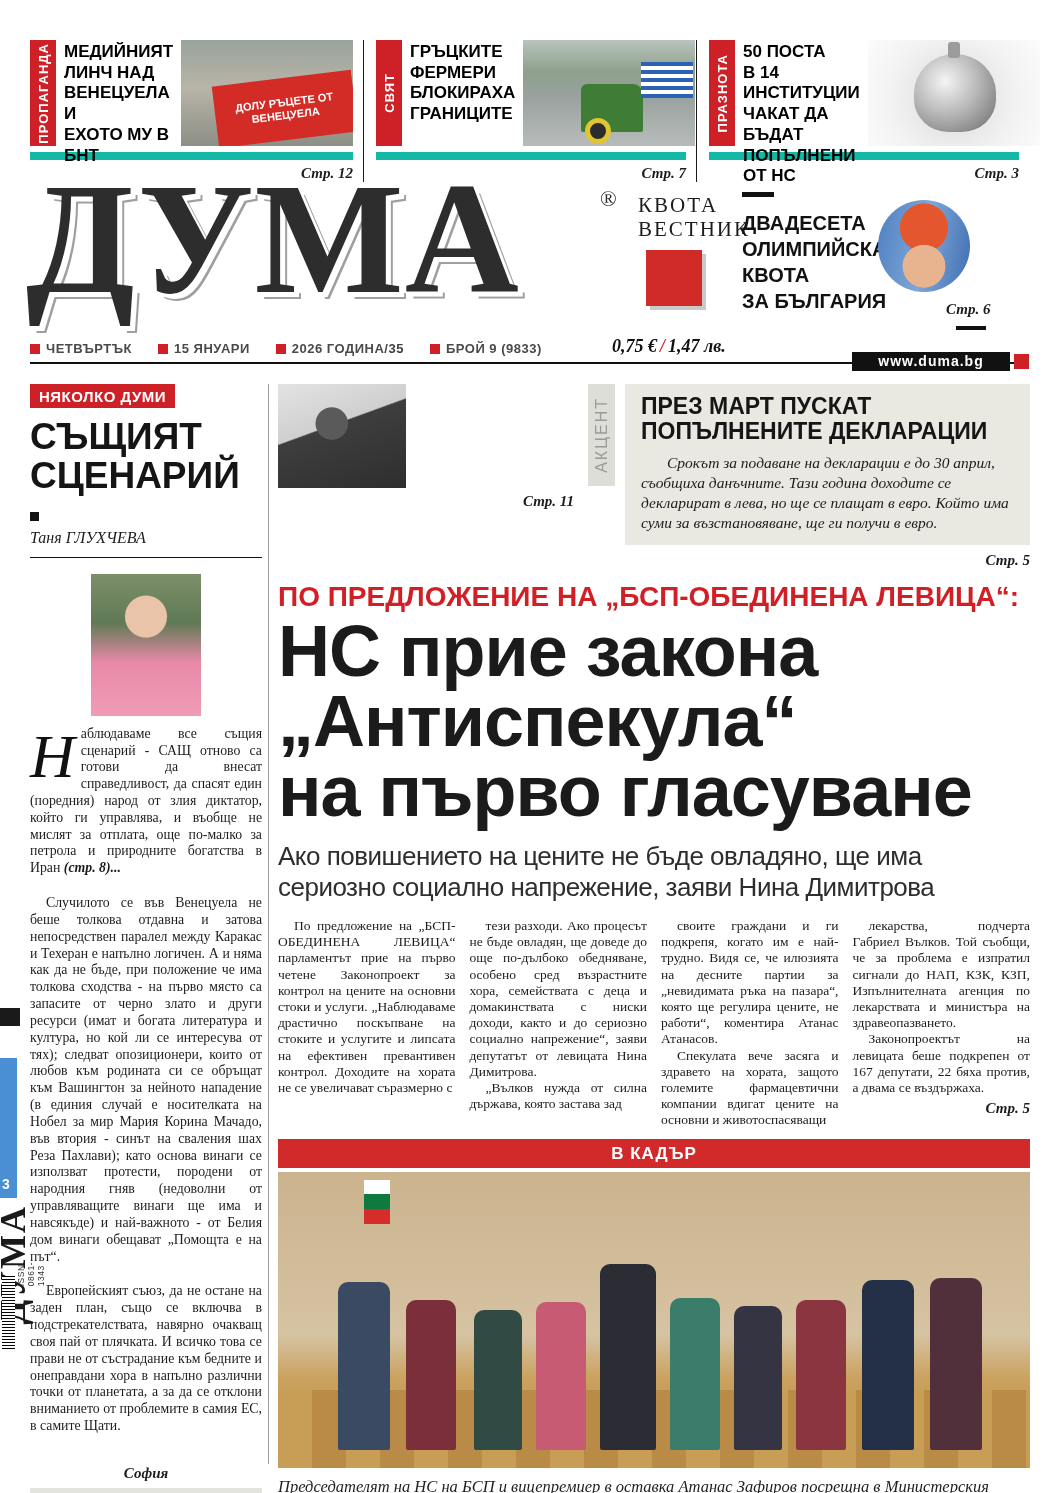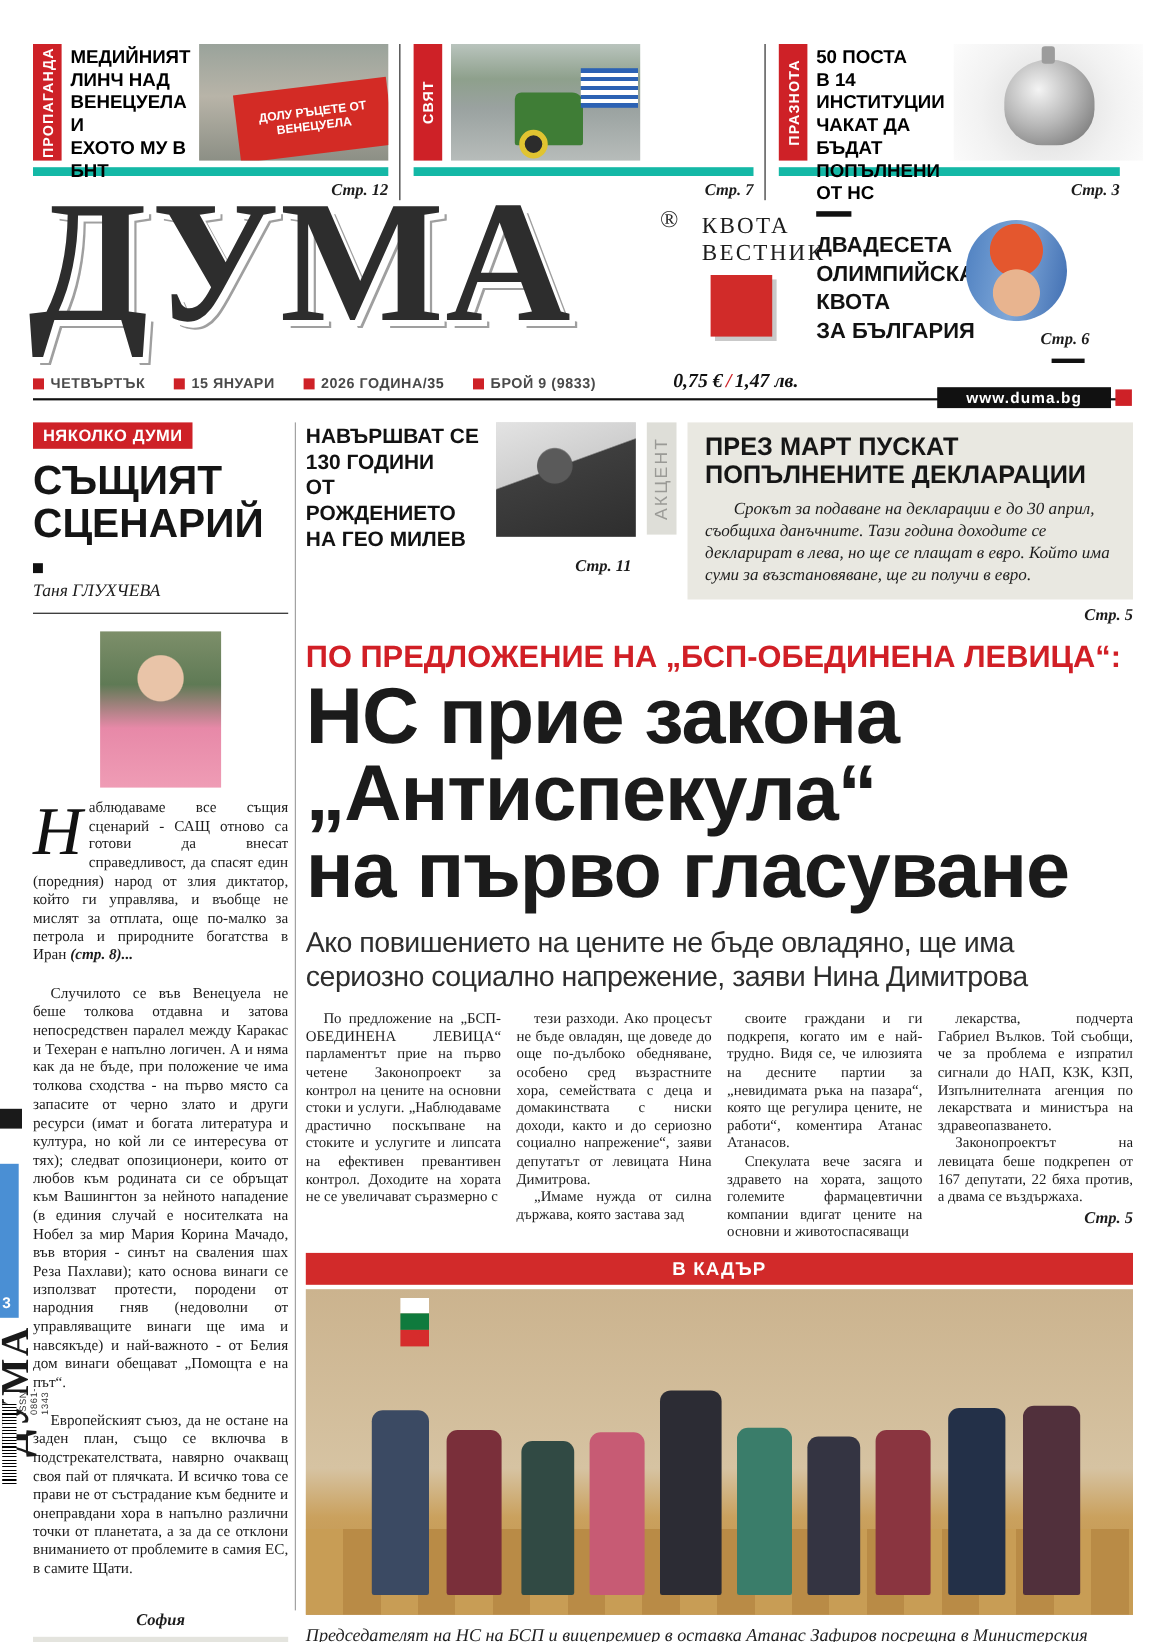--- a/index.html
+++ b/index.html
@@ -167,20 +167,26 @@
           </div>
         </div>
       </div>
       <div class="teaser-foot"><span class="pageref">Стр. 12</span></div>
     </div>
 
     <div class="teaser">
       <div class="teaser-main">
         <div class="kicker-strip">
           <span class="vlabel">СВЯТ</span>
+        </div>
+        <div class="teaser-title">
+          <span class="sx85">ГРЪЦКИТЕ</span><br>
+          <span class="sx85">ФЕРМЕРИ</span><br>
+          <span class="sx85">БЛОКИРАХА</span><br>
+          <span class="sx85">ГРАНИЦИТЕ</span>
         </div>
         <div class="teaser-photo photo2">
           <div class="tractor"></div>
           <div class="tractor-wheel"></div>
           <div class="greekflag"></div>
         </div>
       </div>
       <div class="teaser-foot"><span class="pageref">Стр. 7</span></div>
     </div>
 
@@ -305,26 +311,20 @@
     <div class="barcode"></div>
     <div class="issn-text">ISSN 0861-1343</div>
   </div>
   <div class="col-divider"></div>
 
   <div class="rightcol">
 
     <div class="row1">
       <div class="geo">
         <div class="geo-main">
-          <div class="geo-title">
-            <span class="sx85">НАВЪРШВАТ СЕ</span><br>
-            <span class="sx85">130 ГОДИНИ</span><br>
-            <span class="sx85">ОТ РОЖДЕНИЕТО</span><br>
-            <span class="sx85">НА ГЕО МИЛЕВ</span>
-          </div>
           <div class="geo-photo"></div>
         </div>
         <div class="geo-ref"><span class="pageref">Стр. 11</span></div>
       </div>
 
       <div class="accent-strip">
         <span>АКЦЕНТ</span>
       </div>
 
       <div class="decl">
@@ -345,21 +345,21 @@
     </div>
 
     <div class="subhead">Ако повишението на цените не бъде овладяно, ще има сериозно социално напрежение, заяви Нина Димитрова</div>
 
     <div class="story-cols">
       <div class="scol">
         <p>По предложение на „БСП-ОБЕДИНЕНА ЛЕВИЦА“ парламентът прие на първо четене Законопроект за контрол на цените на основни стоки и услуги. „Наблюдаваме драстично поскъпване на стоките и услугите и липсата на ефективен превантивен контрол. Доходите на хората не се увеличават съразмерно с</p>
       </div>
       <div class="scol">
         <p>тези разходи. Ако процесът не бъде овладян, ще доведе до още по-дълбоко обедняване, особено сред възрастните хора, семействата с деца и домакинствата с ниски доходи, както и до сериозно социално напрежение“, заяви депутатът от левицата Нина Димитрова.</p>
-        <p>„Имаме нужда от силна държава, която застава зад</p>
+        <p>„Вълков нужда от силна държава, която застава зад</p>
       </div>
       <div class="scol">
         <p>своите граждани и ги подкрепя, когато им е най-трудно. Видя се, че илюзията на десните партии за „невидимата ръка на пазара“, която ще регулира цените, не работи“, коментира Атанас Атанасов.</p>
         <p>Спекулата вече засяга и здравето на хората, защото големите фармацевтични компании вдигат цените на основни и животоспасяващи</p>
       </div>
       <div class="scol">
         <p>лекарства, подчерта Габриел Вълков. Той съобщи, че за проблема е изпратил сигнали до НАП, КЗК, КЗП, Изпълнителната агенция по лекарствата и министъра на здравеопазването.</p>
         <p>Законопроектът на левицата беше подкрепен от 167 депутати, 22 бяха против, а двама се въздържаха.</p>
         <div class="scol-ref"><span class="pageref">Стр. 5</span></div>
       </div>

